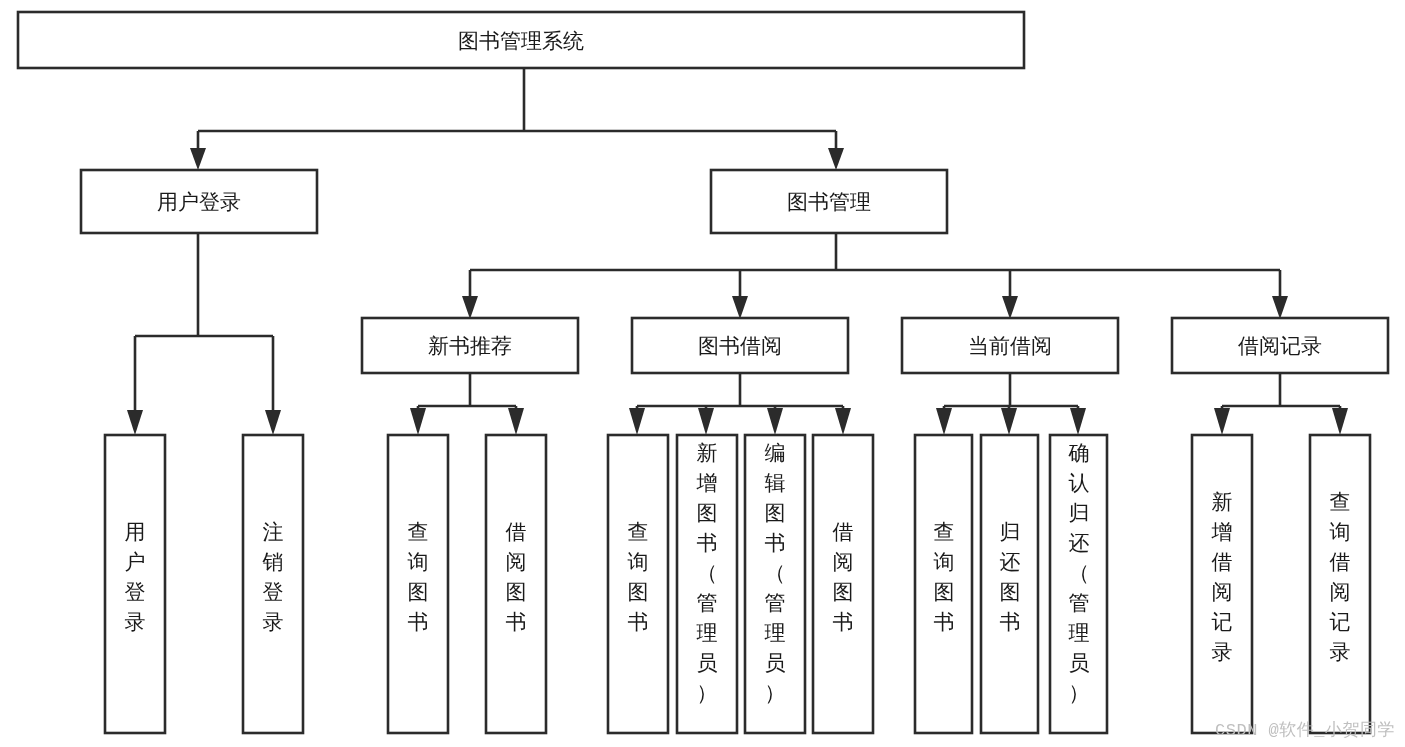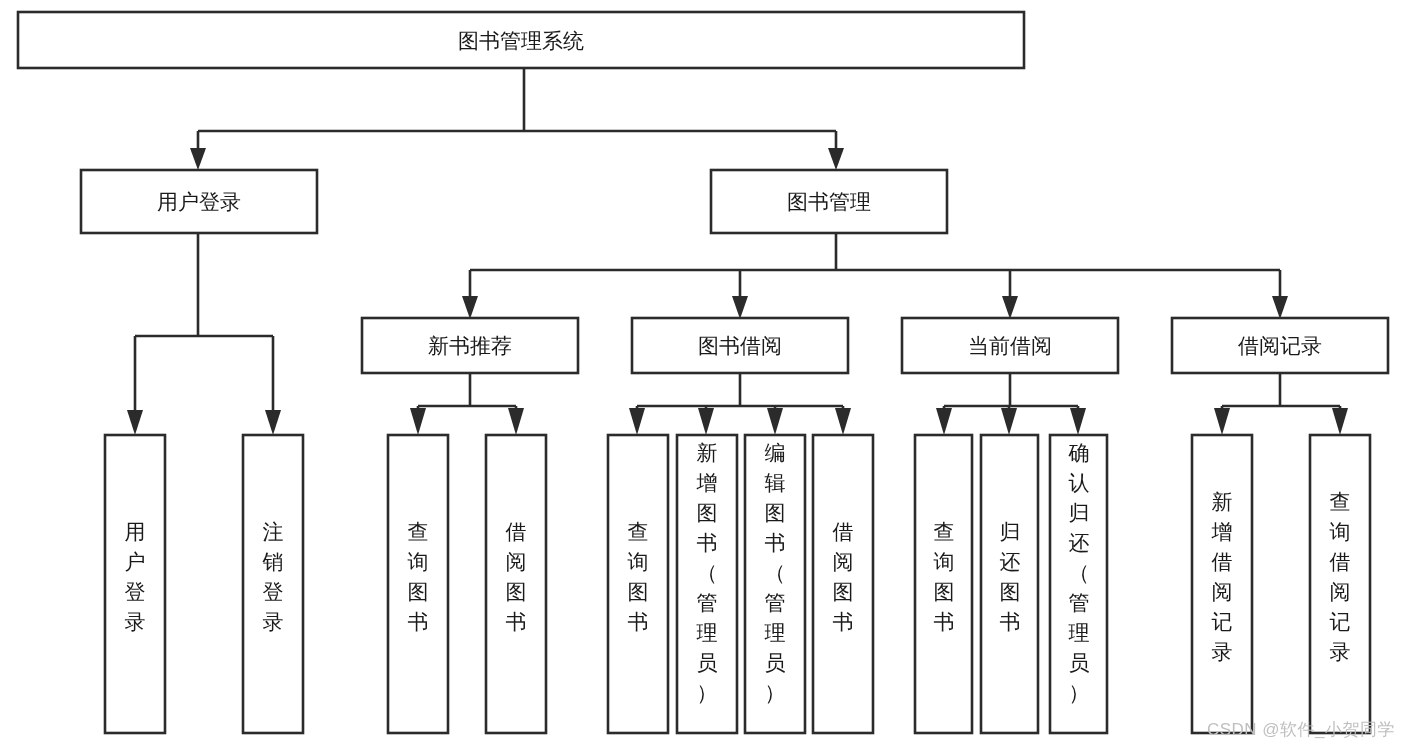--- a/index.html
+++ b/index.html
@@ -52,21 +52,21 @@
   .node-label-vertical {
     fill: #1a1a1a;
     font-family: "Liberation Sans", "DejaVu Sans", sans-serif;
     font-size: 21px;
     text-anchor: middle;
   }
   .watermark {
     position: absolute;
     right: 10px;
     bottom: 6px;
-    font-family: Liberation Sans, sans-serif;
+    font-family: Liberation Mono, monospace;
     font-size: 17px;
     color: #bfbfbf;
     letter-spacing: 0.5px;
     white-space: nowrap;
     user-select: none;
   }
 </style>
 </head>
 <body>
 

